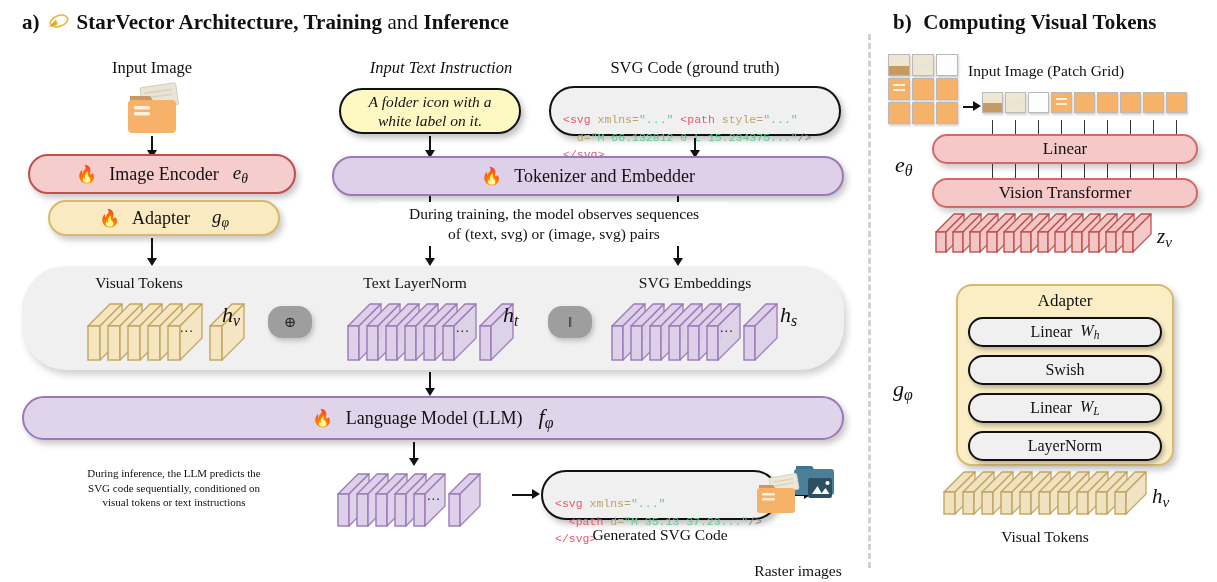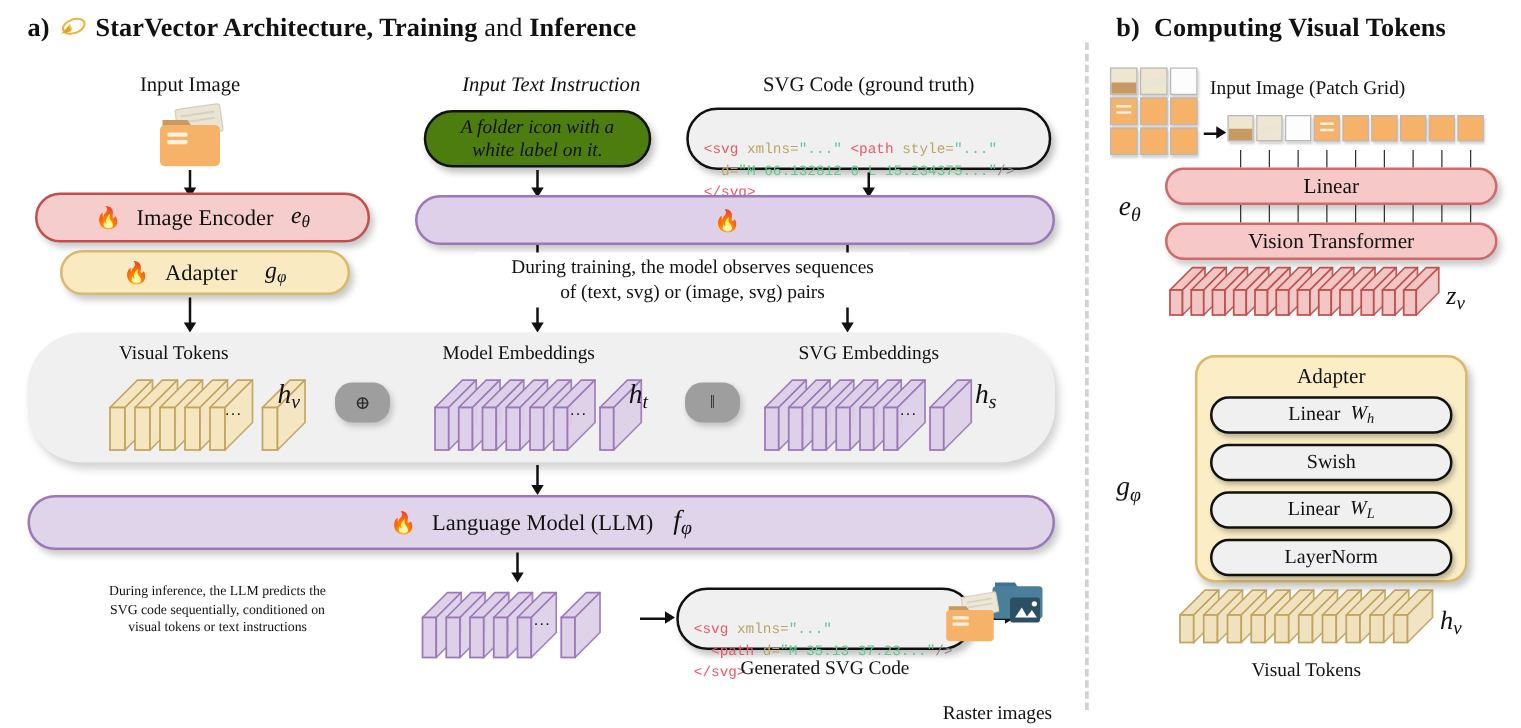--- a/index.html
+++ b/index.html
@@ -38,21 +38,21 @@
     line-height:1.5;padding:8px 14px;white-space:pre;box-shadow:3px 4px 6px rgba(0,0,0,.25);
     color:#777;
   }
   .tk{color:#e8596b;}   
   .at{color:#b9a46a;}   
   .st{color:#5fc98f;}   
   .gy{color:#8a8a8a;}
 
   
   .bubble{
-    box-sizing:border-box;background:#4d7c0f;border:2.5px solid #111;border-radius:28px;
+    box-sizing:border-box;background:#fef9c3;border:2.5px solid #111;border-radius:28px;
     display:flex;align-items:center;justify-content:center;text-align:center;
     font-style:italic;font-size:15.5px;line-height:1.25;box-shadow:3px 4px 6px rgba(0,0,0,.25);
   }
 
   
   .stage{
     box-sizing:border-box;background:#f0f0f0;border-radius:44px;
     box-shadow:3px 5px 7px rgba(0,0,0,.18);
   }
 
@@ -162,20 +162,21 @@
 <div class="abs codebox" style="left:549px;top:86px;width:292px;height:50px;padding:6px 12px;">
 <span class="tk">&lt;svg</span><span class="at"> xmlns=</span><span class="st">"..."</span> <span class="tk">&lt;path</span><span class="at"> style=</span><span class="st">"..."</span>
   <span class="at">d=</span><span class="st">"M 66.132812 0 L 15.234375..."</span><span class="gy">/&gt;</span>
 <span class="tk">&lt;/svg&gt;</span>
 </div>
 <div class="vline" style="left:694px;top:138px;height:14px;"></div>
 <div class="ahead-d" style="left:690px;top:150px;"></div>
 
 <div class="abs mod mod-purple" style="left:332px;top:156px;width:512px;height:40px;">
   <span class="flame">🔥</span>
+  <span>Tokenizer and  Embedder</span>
 </div>
 
 <div class="vline" style="left:429px;top:196px;height:14px;"></div>
 <div class="vline" style="left:677px;top:196px;height:14px;"></div>
 <div class="abs note" style="left:380px;top:202px;width:348px;">
   <span style="white-space:pre-line;">During training, the model observes sequences
 of (text, svg) or (image, svg) pairs</span>
 </div>
 <div class="vline" style="left:429px;top:246px;height:14px;"></div>
 <div class="ahead-d" style="left:425px;top:258px;"></div>
@@ -219,21 +220,21 @@
     <span class="ell" style="left:92px;top:20px;">...</span>
   </div>
 <div class="abs sym" style="left:222px;top:302px;font-size:22px;">
   <span>h</span><span class="sub">v</span>
 </div>
 
 <div class="abs op" style="left:268px;top:306px;width:44px;height:32px;">
   <span>⊕</span>
 </div>
 
-<div class="abs cap-sm ctr" style="left:330px;top:274px;width:170px;">Model Embeddings</div>
+<div class="abs cap-sm ctr" style="left:330px;top:274px;width:170px;">Text LayerNorm</div>
 <div class="tokset" id="te-a" style="left:348px;top:300px;width:192px;height:62px;">
     <svg class="slab" width="37" height="60" style="left:0px;top:4px;overflow:visible;">
       <polygon points="22,0 33,0 11,22 0,22" fill="#ddd0e8" stroke="#9b79b8" stroke-width="1.4" stroke-linejoin="round"></polygon>
       <rect x="0" y="22" width="11" height="34" fill="#ddd0e8" stroke="#9b79b8" stroke-width="1.4"></rect>
       <polygon points="11,22 33,0 33,34 11,56" fill="#ddd0e8" stroke="#9b79b8" stroke-width="1.4" stroke-linejoin="round" opacity="0.92"></polygon>
     </svg>
     <svg class="slab" width="37" height="60" style="left:19px;top:4px;overflow:visible;">
       <polygon points="22,0 33,0 11,22 0,22" fill="#ddd0e8" stroke="#9b79b8" stroke-width="1.4" stroke-linejoin="round"></polygon>
       <rect x="0" y="22" width="11" height="34" fill="#ddd0e8" stroke="#9b79b8" stroke-width="1.4"></rect>
       <polygon points="11,22 33,0 33,34 11,56" fill="#ddd0e8" stroke="#9b79b8" stroke-width="1.4" stroke-linejoin="round" opacity="0.92"></polygon>

